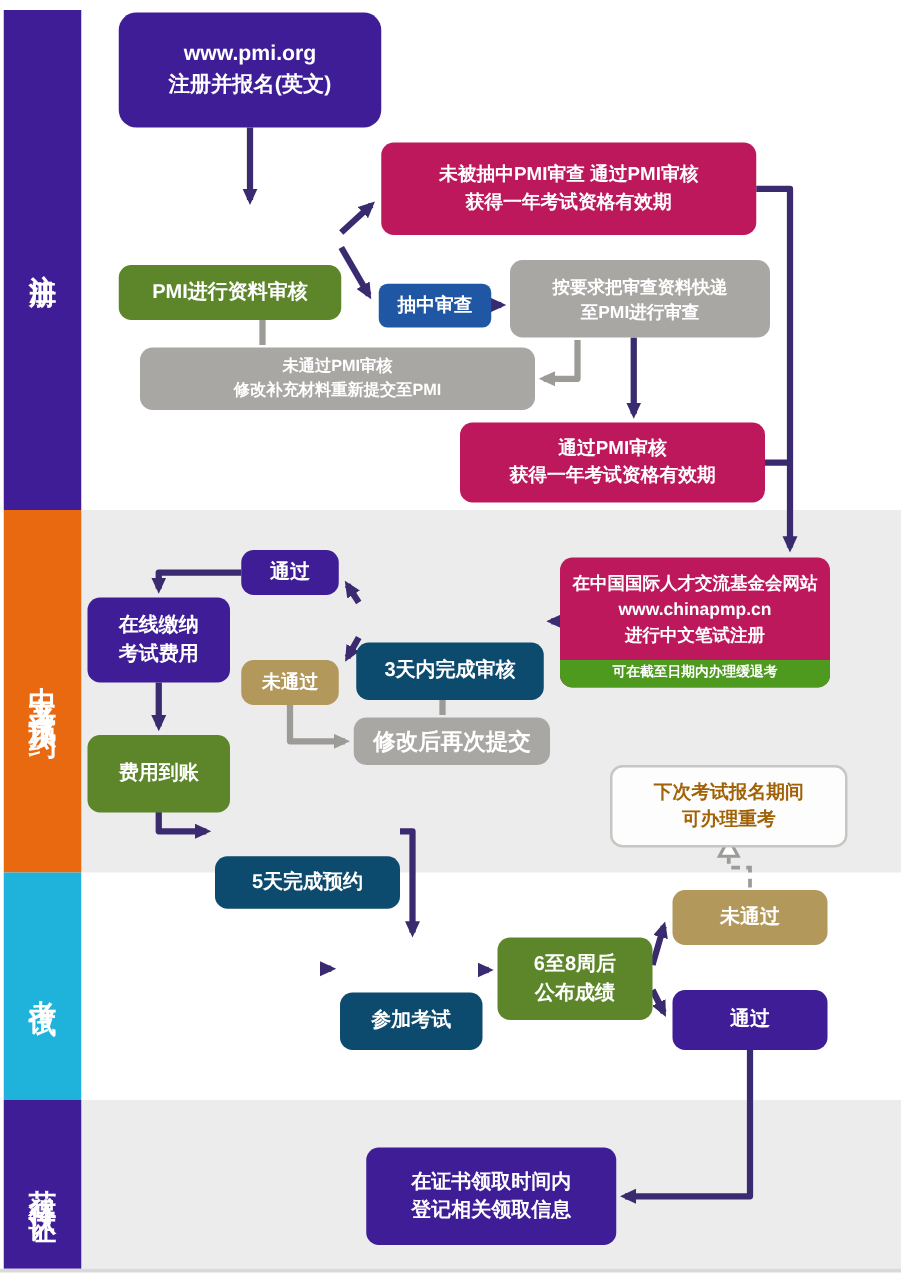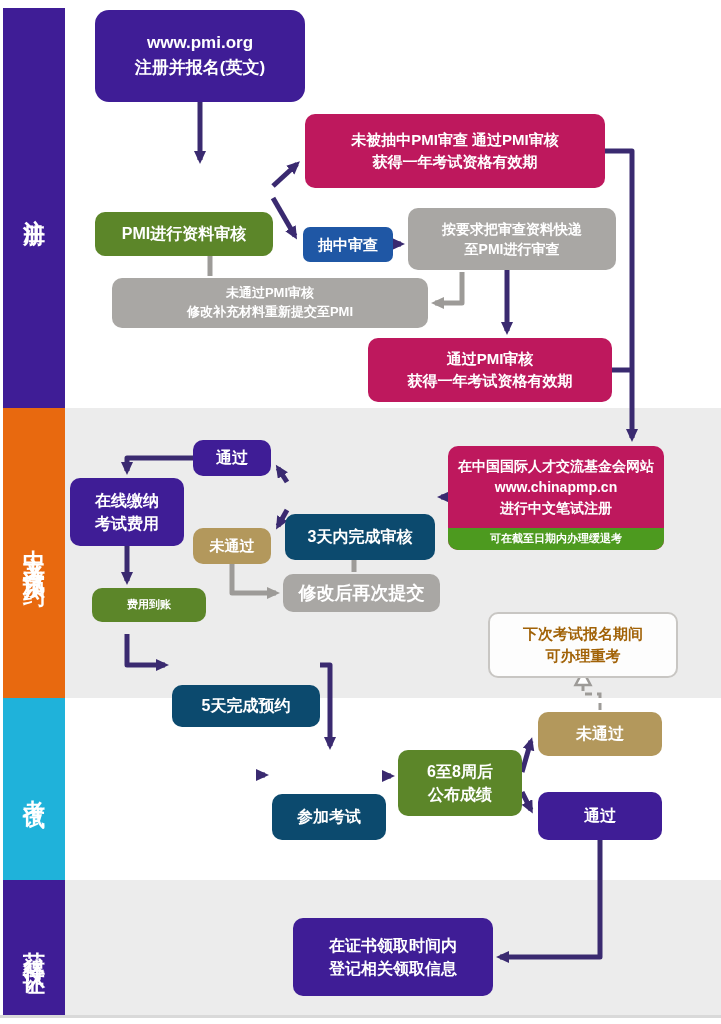--- a/index.html
+++ b/index.html
@@ -136,21 +136,21 @@
 www.chinapmp.cn
 进行中文笔试注册</div>
     <div class="chinapmp-note">可在截至日期内办理缓退考</div>
   </div>
   <div class="node cyanN" style="left:285px;top:473px;width:150px;height:46px;font-size:16px;">3天内完成审核</div>
   <div class="node purpleN" style="left:193px;top:440px;width:78px;height:36px;font-size:16px;">通过</div>
   <div class="node tanN" style="left:193px;top:528px;width:78px;height:36px;">未通过</div>
   <div class="node grayN" style="left:283px;top:574px;width:157px;height:38px;font-size:18px;">修改后再次提交</div>
   <div class="node purpleN" style="left:70px;top:478px;width:114px;height:68px;font-size:16px;">在线缴纳
 考试费用</div>
-  <div class="node greenN" style="left:70px;top:588px;width:114px;height:34px;font-size:11px;margin-left:22px;">费用到账</div>
+  <div class="node greenN" style="left:70px;top:588px;width:114px;height:62px;font-size:16px;">费用到账</div>
   <div class="node cyanN" style="left:172px;top:644px;width:148px;height:42px;font-size:16px;">5天完成预约</div>
   <div class="node whiteN" style="left:488px;top:612px;width:190px;height:66px;">下次考试报名期间
 可办理重考</div>
 
   <div class="node cyanN" style="left:272px;top:753px;width:114px;height:46px;font-size:16px;">参加考试</div>
   <div class="node greenN" style="left:398px;top:750px;width:124px;height:66px;font-size:16px;">6至8周后
 公布成绩</div>
   <div class="node tanN" style="left:538px;top:712px;width:124px;height:44px;font-size:16px;">未通过</div>
   <div class="node purpleN" style="left:538px;top:792px;width:124px;height:48px;font-size:16px;">通过</div>
 

